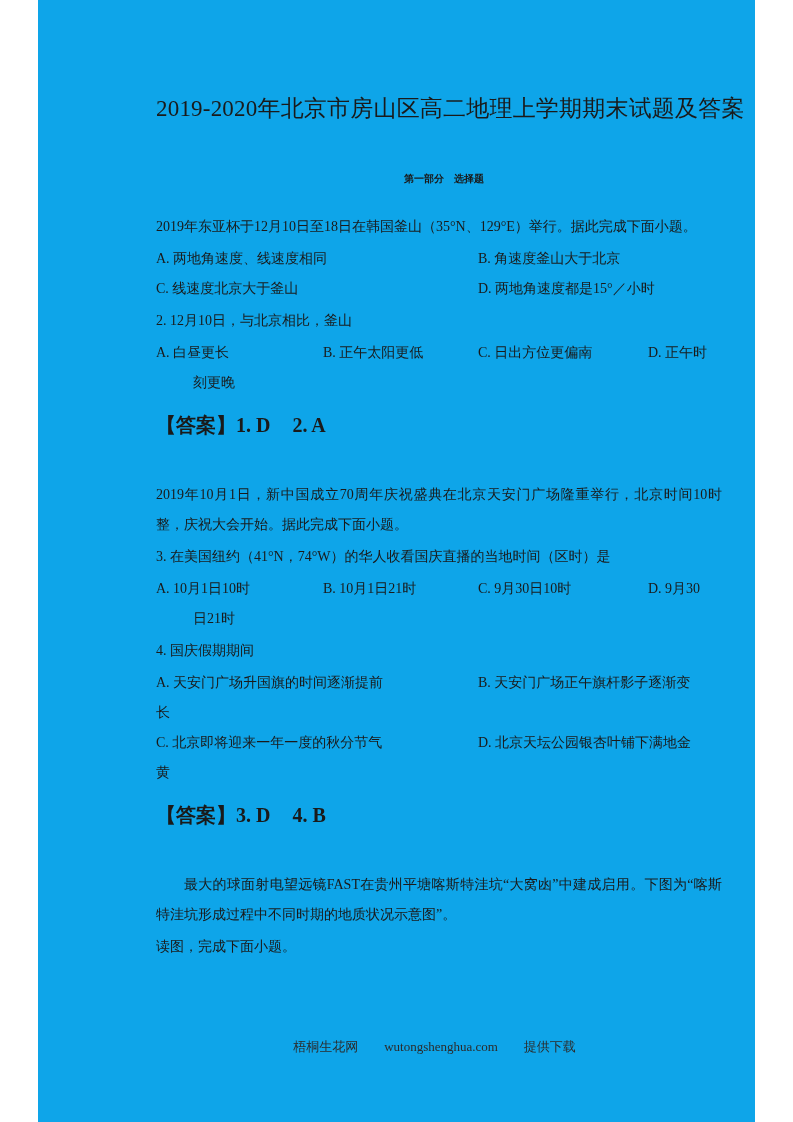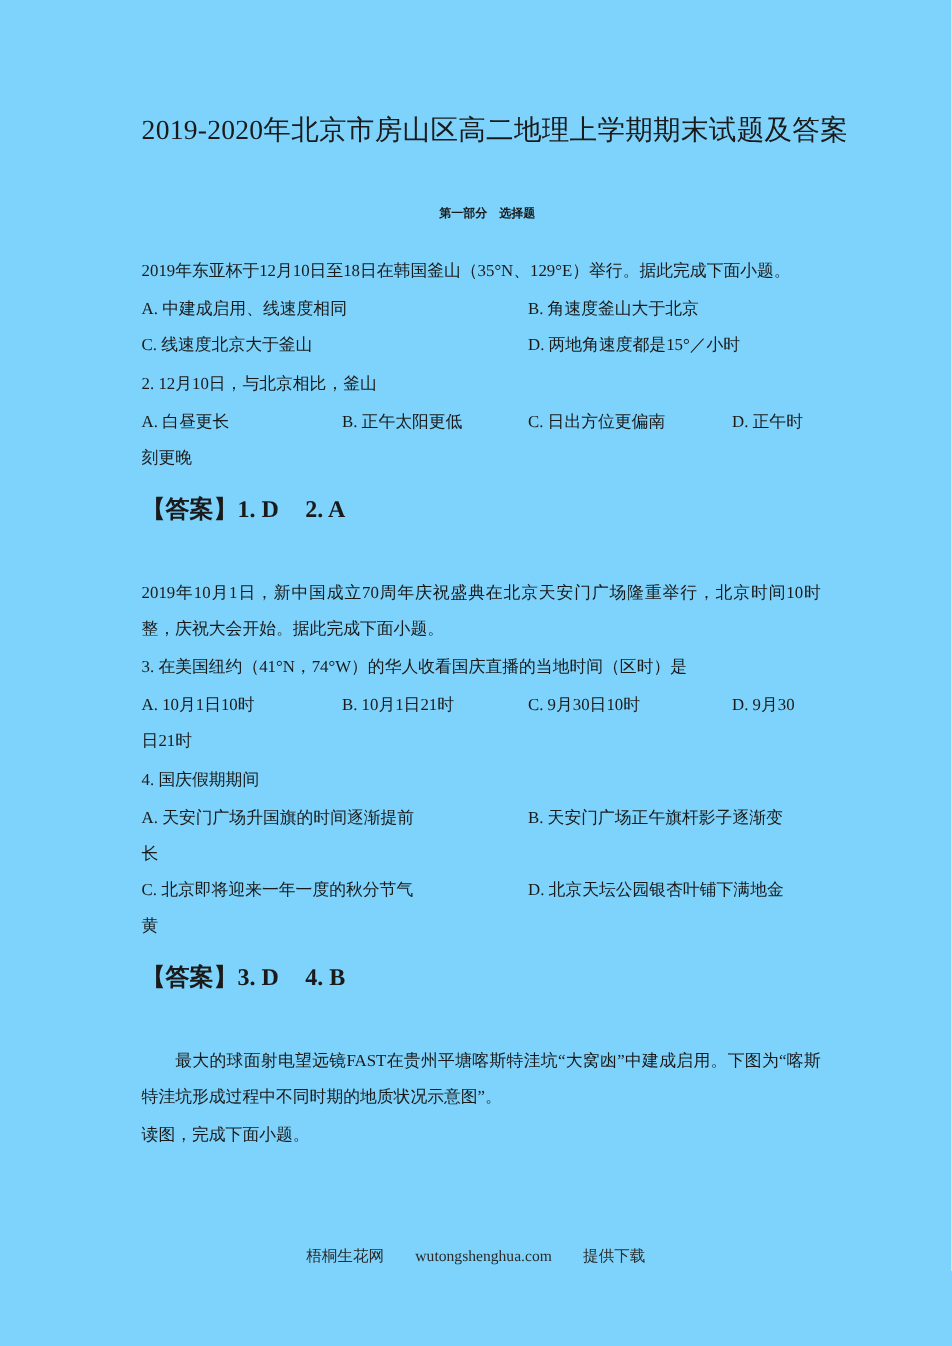--- a/index.html
+++ b/index.html
@@ -2,23 +2,23 @@
 <html><head>
 <meta charset="utf-8">
 <style>
   html, body {
     margin: 0;
     padding: 0;
     background: #ffffff;
   }
   .page {
     position: relative;
-    width: 793px;
+    width: 717px;
     height: 1122px;
-    background: #7dd3fc;
+    background: #0ea5e9;
     margin: 0 auto;
     overflow: hidden;
     font-family: "Liberation Serif", "DejaVu Serif", serif;
     color: #1a1a1a;
     -webkit-font-smoothing: antialiased;
   }
   .content {
     position: absolute;
     left: 118px;
     top: 88px;
@@ -91,20 +91,21 @@
   .opts-inline .slot {
     display: inline-block;
     vertical-align: top;
   }
   .opts-inline .s1 { width: 167px; }
   .opts-inline .s2 { width: 155px; }
   .opts-inline .s3 { width: 170px; }
   .opts-inline .s4 { width: 74px; }
   .opts-inline .wrap-tail {
     display: block;
+    margin-left: 37px;
   }
 
   .answer {
     font-size: 20px;
     line-height: 30px;
     font-weight: bold;
     margin: 12px 0 0 0;
   }
   .answer .gap { display: inline-block; width: 22px; }
 
@@ -132,21 +133,21 @@
 
     <h1 class="doc-title">2019-2020年北京市房山区高二地理上学期期末试题及答案</h1>
 
     <div class="section-heading">第一部分　选择题</div>
 
     <p class="para">2019年东亚杯于12月10日至18日在韩国釜山（35°N、129°E）举行。据此完成下面小题。</p>
 
 
     <div class="opts-2col">
       <div class="row">
-        <span class="col-a">A. 中建成启用、线速度相同</span><span class="col-b">B. 角速度釜山大于北京</span>
+        <span class="col-a">A. 两地角速度、线速度相同</span><span class="col-b">B. 角速度釜山大于北京</span>
       </div>
       <div class="row">
         <span class="col-a">C. 线速度北京大于釜山</span><span class="col-b">D. 两地角速度都是15°／小时</span>
       </div>
     </div>
 
     <div class="q-stem">2. 12月10日，与北京相比，釜山</div>
 
     <div class="opts-inline">
       <span class="slot s1">A. 白昼更长</span><span class="slot s2">B. 正午太阳更低</span><span class="slot s3">C. 日出方位更偏南</span><span class="slot s4">D. 正午时</span>

